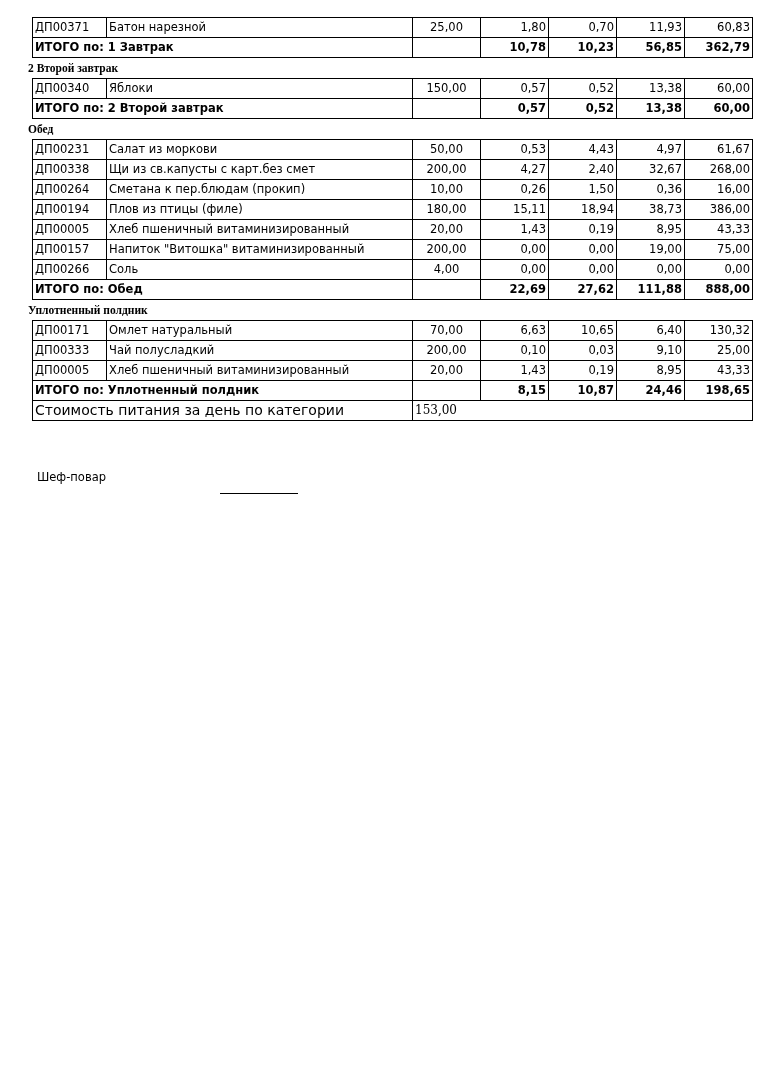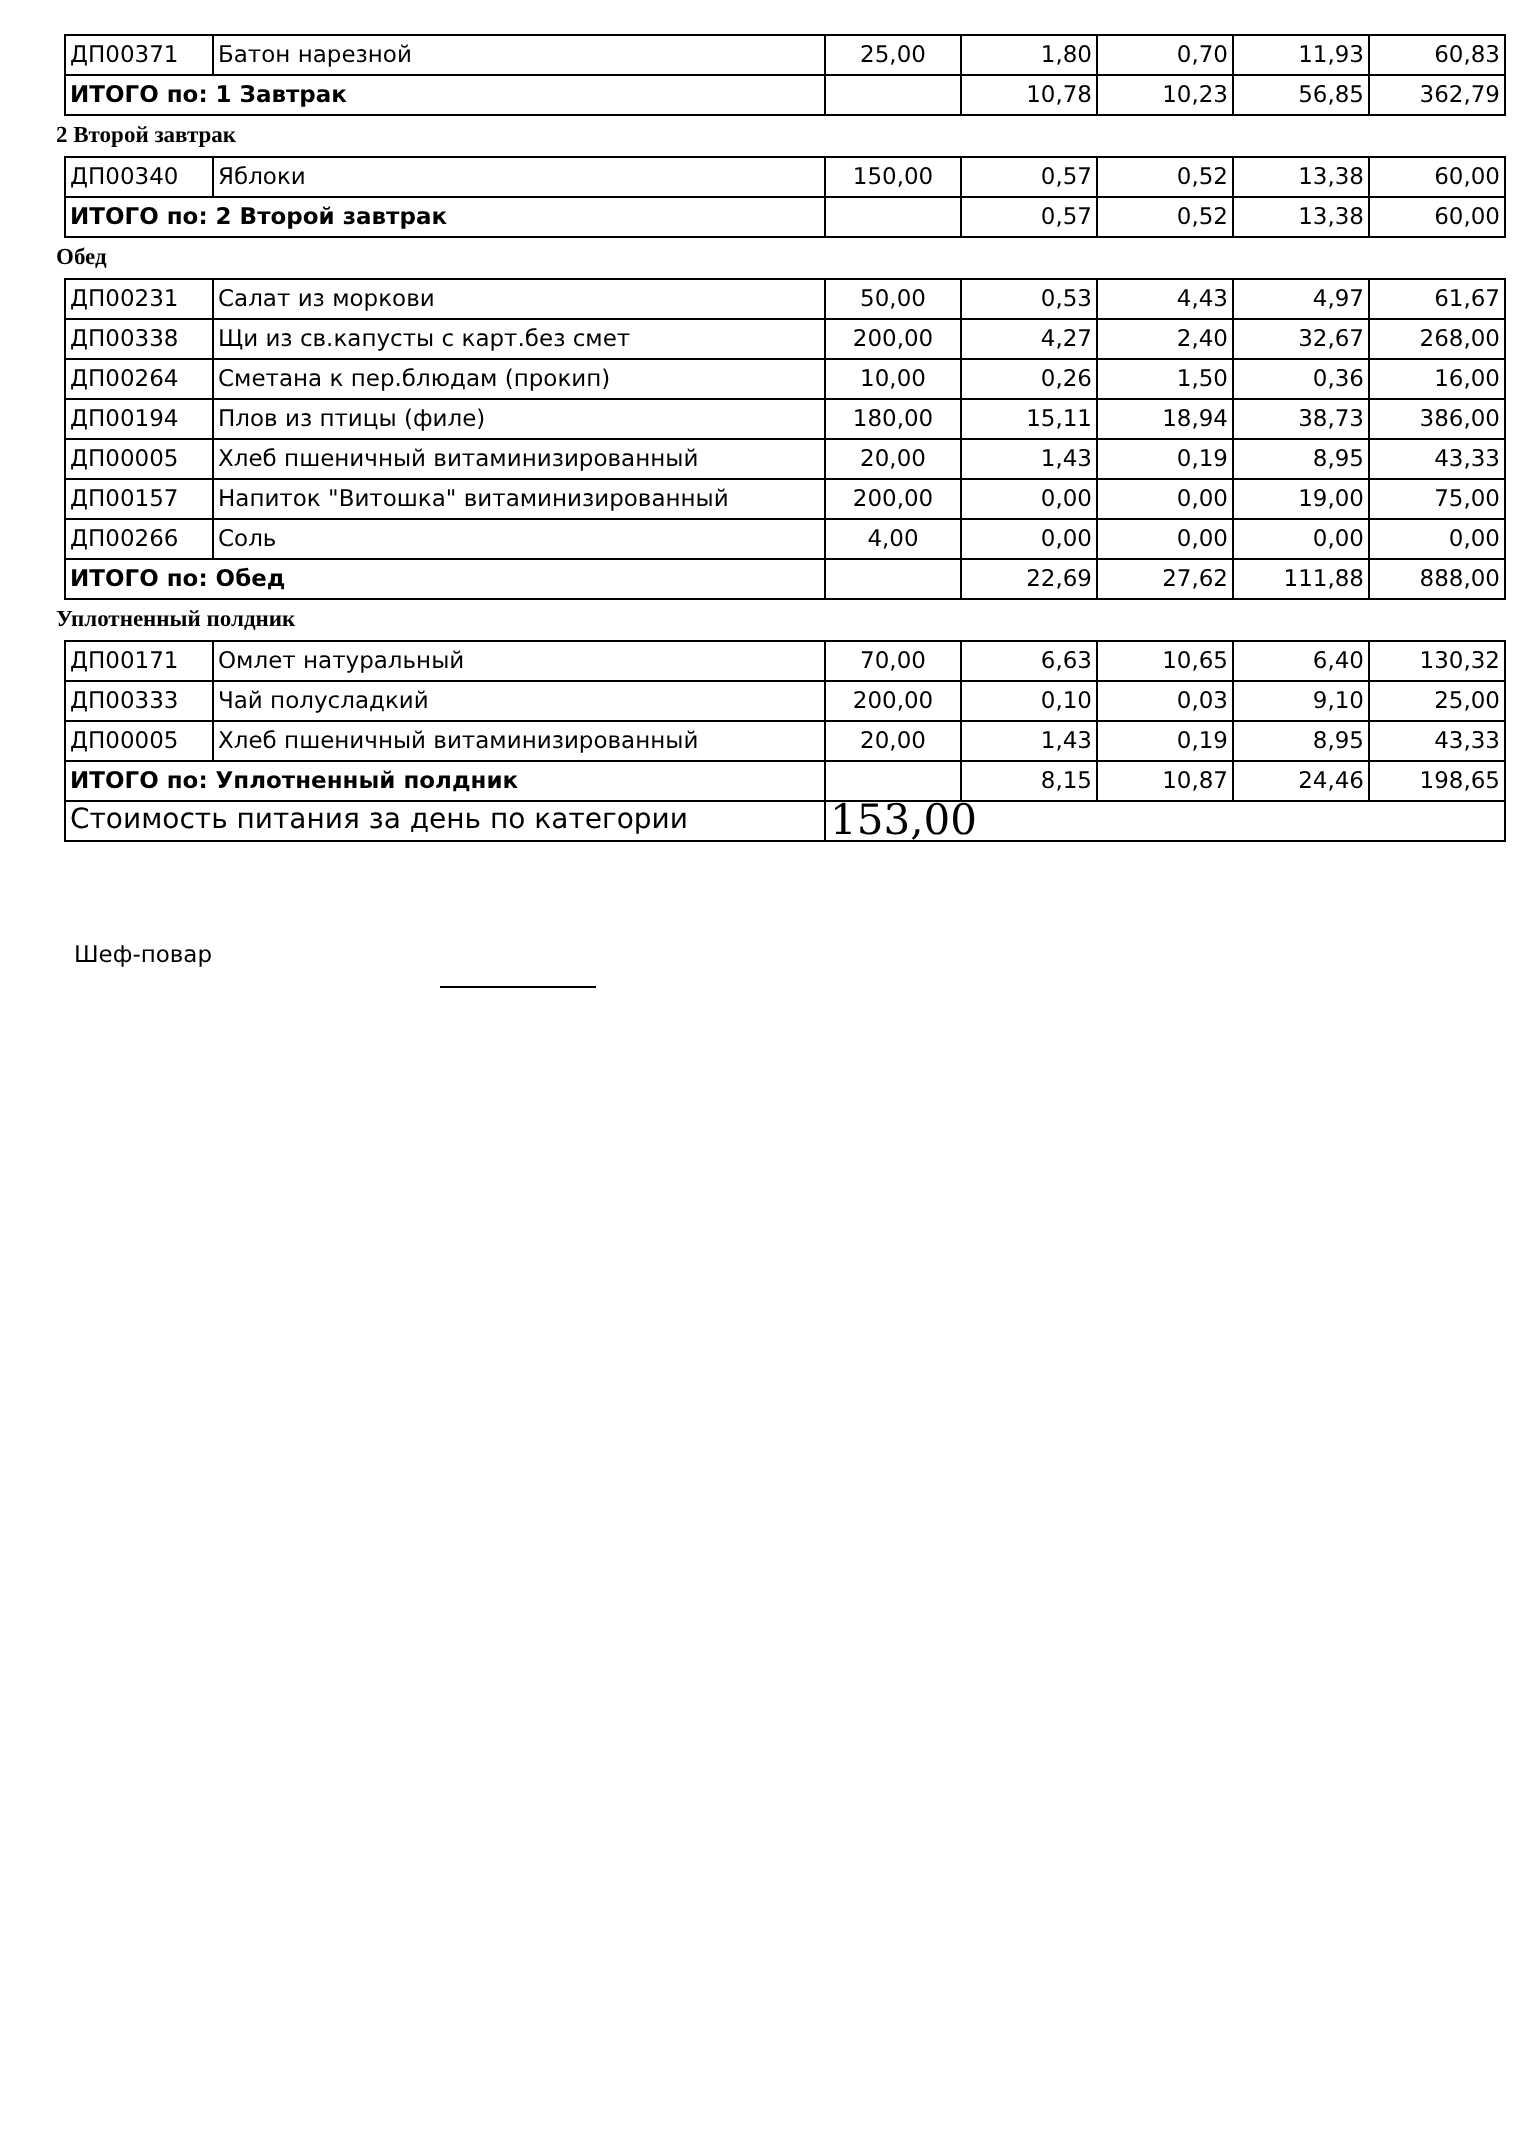--- a/index.html
+++ b/index.html
@@ -3,24 +3,24 @@
 <meta charset="utf-8">
 <style>
   html, body { margin: 0; padding: 0; background: #ffffff; }
   body { width: 758px; height: 1071px; position: relative; font-family: "DejaVu Sans", sans-serif; color: #000; }
   .report { position: absolute; left: 20px; top: 17px; width: 721px; }
   table { border-collapse: collapse; width: 721px; table-layout: fixed; margin-left: 12px; }
   td { border: 1px solid #000; height: 19px; padding: 0 2px; font-size: 11.5px; line-height: 19px; white-space: nowrap; overflow: hidden; }
   td.num { text-align: right; }
   td.qty { text-align: center; }
   tr.total td { font-weight: bold; }
-  tr.total td.num { font-weight: normal; }
+  tr.total td.num { font-weight: bold; }
   .section-title { height: 20px; line-height: 20px; font-weight: bold; font-size: 11.5px; padding-left: 8px; font-family: Liberation Serif, serif; }
   tr.grand td { height: 19px; font-size: 14px; font-weight: normal; }
-  tr.grand td.gval { font-family: "DejaVu Serif", serif; font-size: 21px; }
+  tr.grand td.gval { font-family: "DejaVu Serif", serif; font-size: 12px; }
   .signature { position: absolute; left: 37px; top: 470px; font-size: 11.5px; }
   .sig-line { position: absolute; left: 220px; top: 493px; width: 78px; border-bottom: 1px solid #000; }
   col.c-code { width: 74px; } col.c-name { width: 306px; } col.c-qty { width: 68px; }
   col.c-b, col.c-f, col.c-c, col.c-k { width: 68px; }
 </style>
 </head>
 <body>
 
 <div class="report">
 

